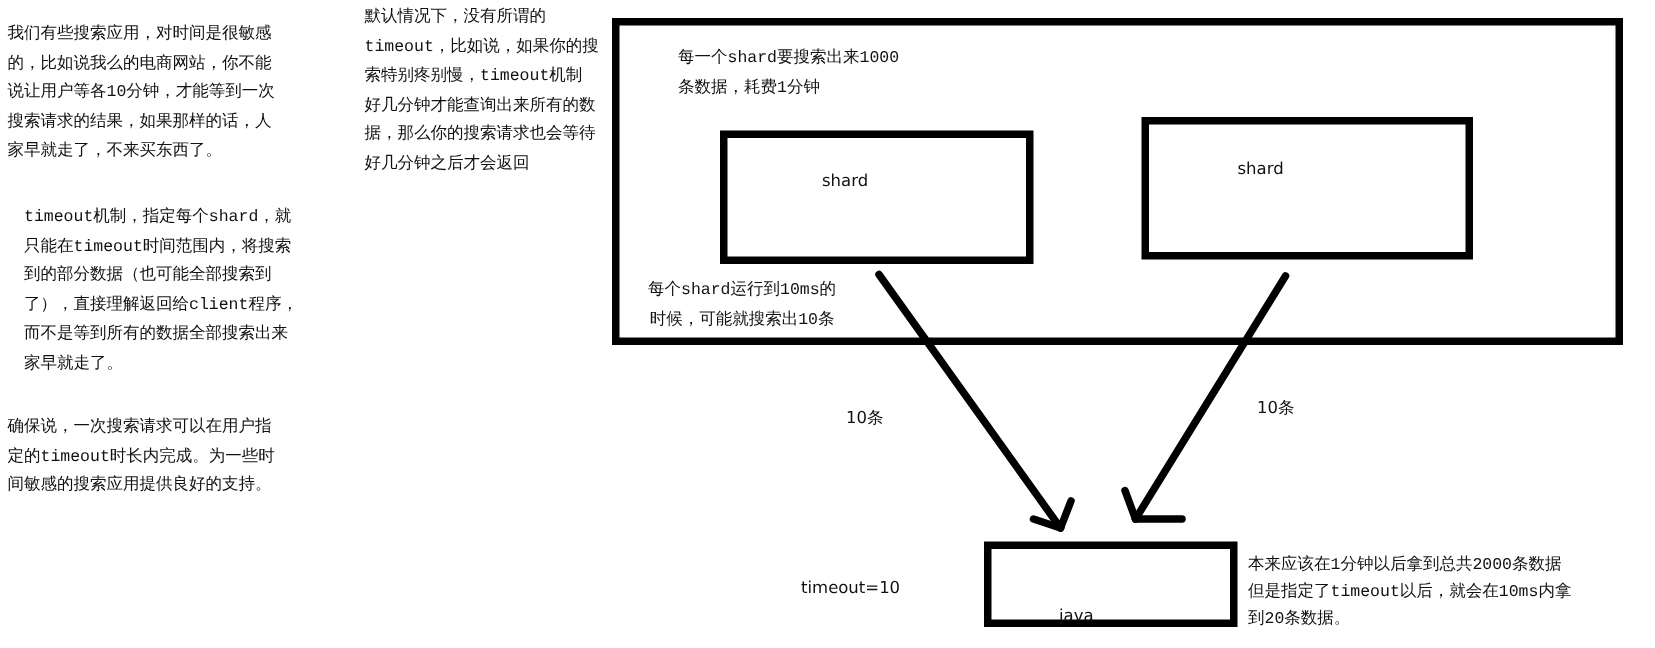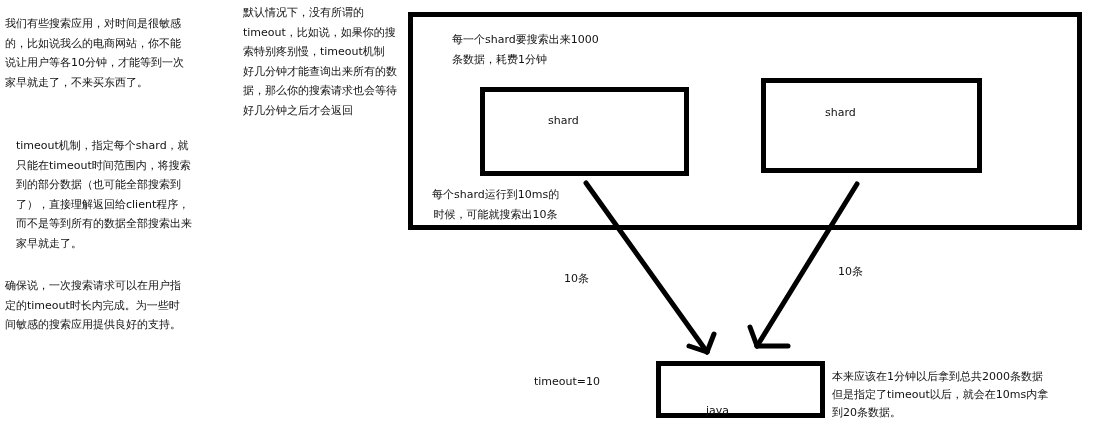--- a/index.html
+++ b/index.html
@@ -2,34 +2,35 @@
 <html><head>
   <meta charset="utf-8">
   <style>
     html, body { margin: 0; padding: 0; }
     body {
       width: 1103px; height: 432px; position: relative; overflow: hidden;
       background: #ffffff; color: #111111;
       font-family: "DejaVu Sans", "Liberation Sans", sans-serif;
       font-size: 11px;
     }
-    .abs { position: absolute; }
+    .abs { position: absolute; font-family: Liberation Mono, monospace; }
     .para { line-height: 19.5px; white-space: nowrap; }
     .para div { height: 19.5px; }
     .box { position: absolute; border: 5px solid #000; box-sizing: border-box; background: transparent; }
     .label { position: absolute; white-space: nowrap; font-size: 11px; }
     svg.arrows { position: absolute; left: 0; top: 0; }
   </style>
 </head>
 <body>
 
 <div class="abs para" style="left:5px; top:14px;">
   <div>我们有些搜索应用，对时间是很敏感</div>
   <div>的，比如说我么的电商网站，你不能</div>
   <div>说让用户等各10分钟，才能等到一次</div>
+  <div>搜索请求的结果，如果那样的话，人</div>
   <div>家早就走了，不来买东西了。</div>
 </div>
 <div class="abs para" style="left:5px; top:136px;margin-left:11px;">
   <div>timeout机制，指定每个shard，就</div>
   <div>只能在timeout时间范围内，将搜索</div>
   <div>到的部分数据（也可能全部搜索到</div>
   <div>了），直接理解返回给client程序，</div>
   <div>而不是等到所有的数据全部搜索出来</div>
   <div>家早就走了。</div>
 </div>
@@ -77,21 +78,21 @@
       <line x1="857" y1="184" x2="757" y2="346"></line>
       <line x1="750" y1="327" x2="757" y2="346"></line>
       <line x1="788" y1="346" x2="757" y2="346"></line>
     </g>
   </g>
 </svg>
 
 <div class="label" style="left:564px; top:271px;">10条</div>
 <div class="label" style="left:838px; top:264px;">10条</div>
 
-<div class="label" style="left:534px; top:375px;">timeout=10</div>
+<div class="label" style="left:534px; top:385px;">timeout=10</div>
 
 <div class="box" style="left:656px; top:361px; width:169px; height:57px;"></div>
 <div class="label" style="left:706px; top:380px;margin-top:24px;">java</div>
 
 <div class="abs para" style="left:832px; top:368px; line-height:18px;">
   <div style="height:18px">本来应该在1分钟以后拿到总共2000条数据</div>
   <div style="height:18px">但是指定了timeout以后，就会在10ms内拿</div>
   <div style="height:18px">到20条数据。</div>
 </div>
 

